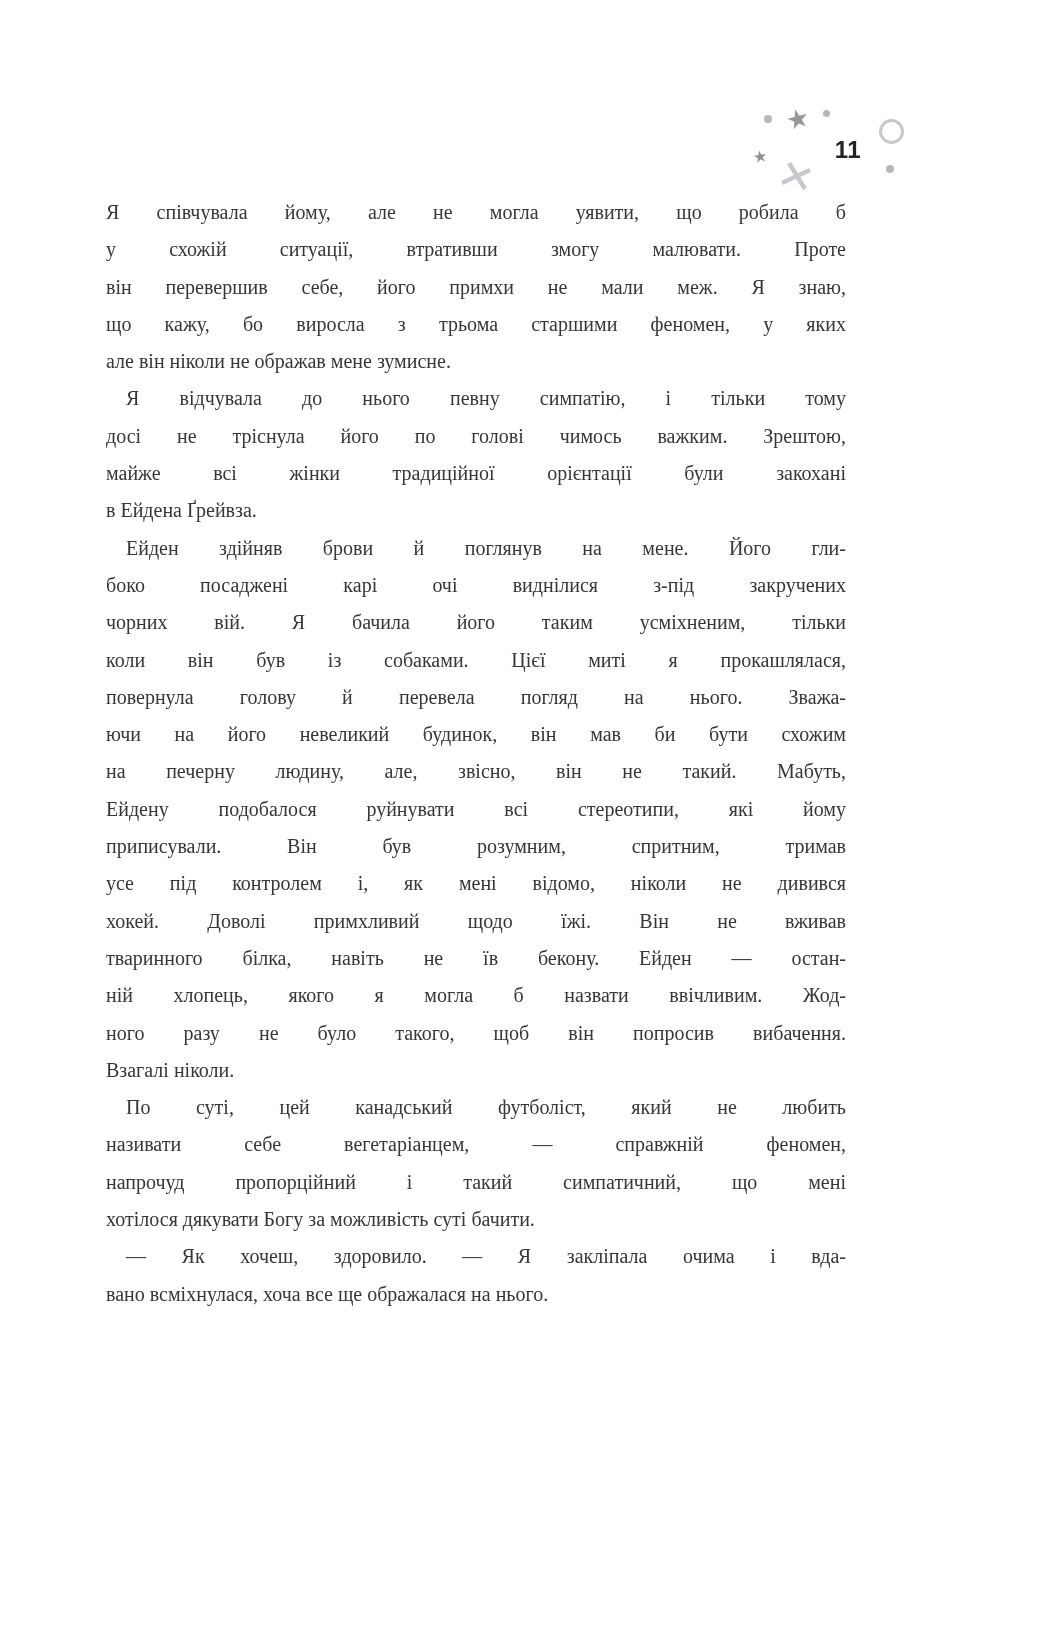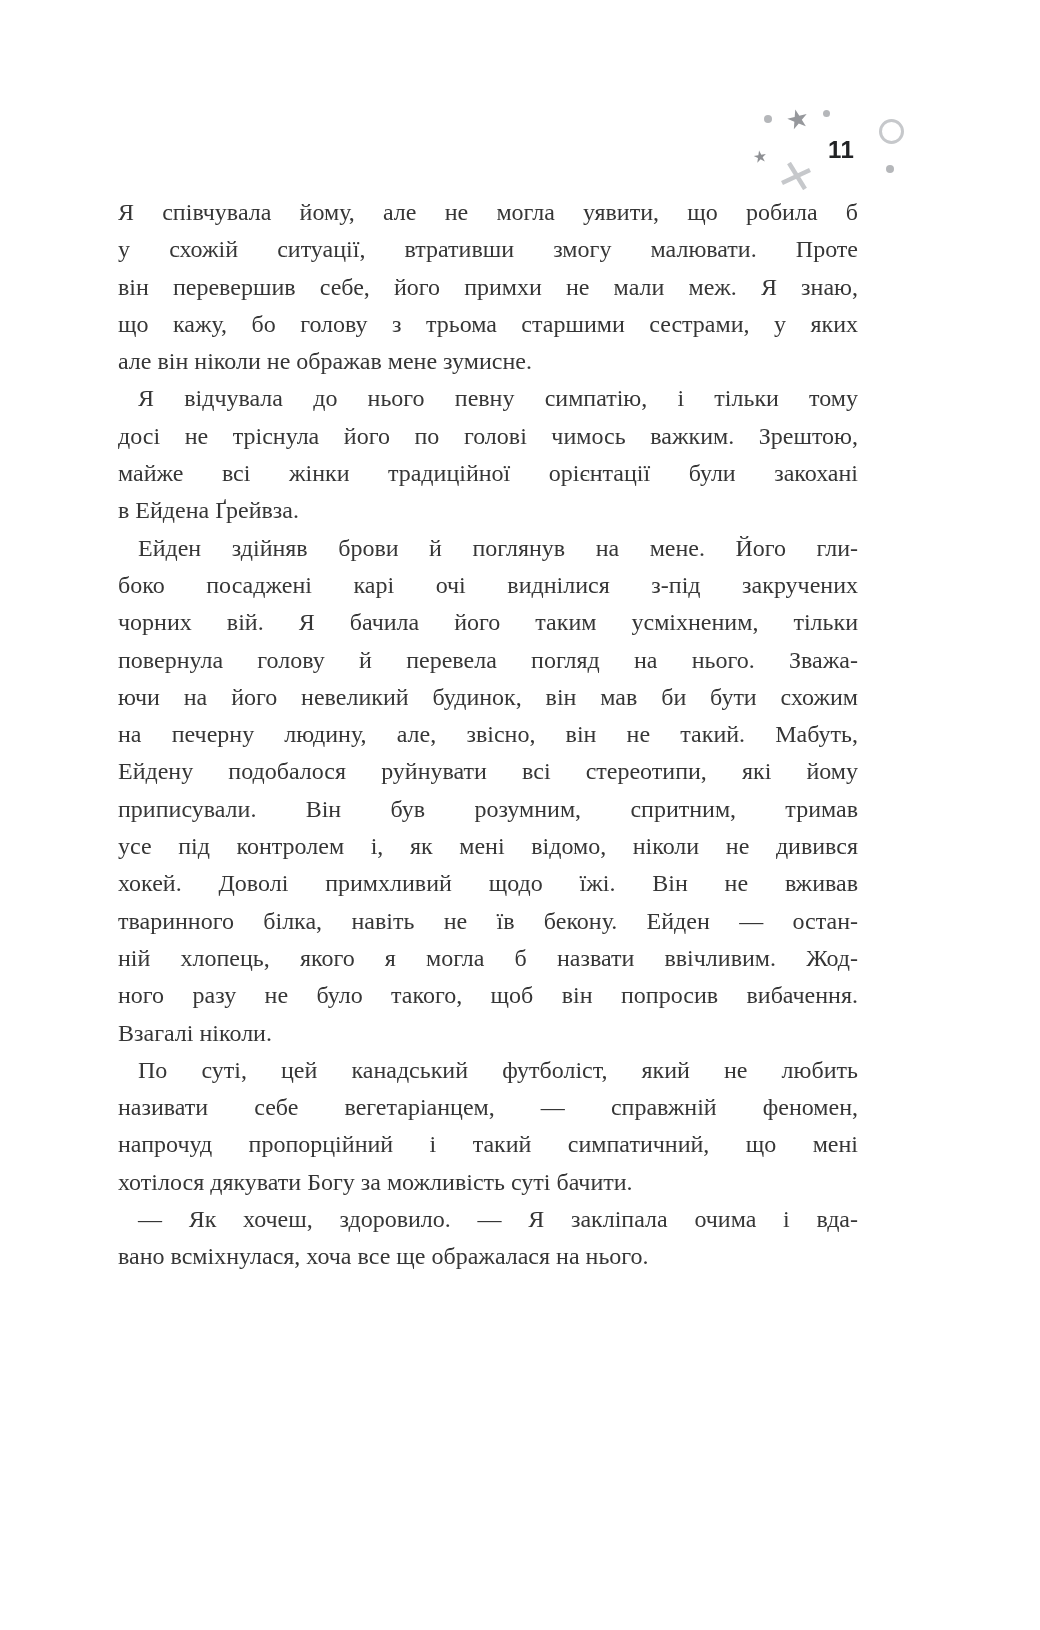--- a/index.html
+++ b/index.html
@@ -34,29 +34,30 @@
   .star-small{left:753px;top:149px;font-size:16px;color:var(--star_small);transform:rotate(-10deg);}
   .orn-x{position:absolute;left:779px;top:162px;}
   .orn-circle{
     position:absolute;left:879px;top:119px;
     width:19px;height:19px;
     border:3px solid var(--outline);
     border-radius:50%;
   }
   .page-number{
     position:absolute;left:828px;top:137px;width:40px;
+    text-align:center;
     font-family:"Liberation Sans","DejaVu Sans",sans-serif;
     font-weight:700;font-size:24px;line-height:26px;
     color:var(--page_number);
     letter-spacing:0.5px;
   }
   
   .text-block{
-    position:absolute;left:118px;top:194px;width:740px;
-    font-size:24px;line-height:37.3px;
+    position:absolute;left:106px;top:194px;width:740px;
+    font-size:20px;line-height:37.3px;
     color:var(--text);
   }
   .line{
     height:37.3px;overflow:hidden;
     text-align:justify;
     text-align-last:justify;
     white-space:normal;
   }
   .line.last{text-align-last:left;font-family:Liberation Serif, serif;}
   .line.indent{text-indent:20px;}
@@ -79,29 +80,30 @@
     </span>
     <span class="orn-circle"></span>
     <span class="orn-dot dot-3"></span>
     <span class="page-number">11</span>
   </div>
 
   <div class="text-block">
       <div class="line">Я співчувала йому, але не могла уявити, що робила б</div>
       <div class="line">у схожій ситуації, втративши змогу малювати. Проте</div>
       <div class="line">він перевершив себе, його примхи не мали меж. Я знаю,</div>
-      <div class="line">що кажу, бо голову з трьома старшими сестрами, у яких</div>
+      <div class="line">що кажу, бо виросла з трьома старшими феномен, у яких</div>
       <div class="line last">але він ніколи не ображав мене зумисне.</div>
       <div class="line indent">Я відчувала до нього певну симпатію, і тільки тому</div>
       <div class="line">досі не тріснула його по голові чимось важким. Зрештою,</div>
       <div class="line">майже всі жінки традиційної орієнтації були закохані</div>
       <div class="line last">в Ейдена Ґрейвза.</div>
       <div class="line indent">Ейден здійняв брови й поглянув на мене. Його гли-</div>
       <div class="line">боко посаджені карі очі виднілися з-під закручених</div>
       <div class="line">чорних вій. Я бачила його таким усміхненим, тільки</div>
+      <div class="line">коли він був із собаками. Цієї миті я прокашлялася,</div>
       <div class="line">повернула голову й перевела погляд на нього. Зважа-</div>
       <div class="line">ючи на його невеликий будинок, він мав би бути схожим</div>
       <div class="line">на печерну людину, але, звісно, він не такий. Мабуть,</div>
       <div class="line">Ейдену подобалося руйнувати всі стереотипи, які йому</div>
       <div class="line">приписували. Він був розумним, спритним, тримав</div>
       <div class="line">усе під контролем і, як мені відомо, ніколи не дивився</div>
       <div class="line">хокей. Доволі примхливий щодо їжі. Він не вживав</div>
       <div class="line">тваринного білка, навіть не їв бекону. Ейден — остан-</div>
       <div class="line">ній хлопець, якого я могла б назвати ввічливим. Жод-</div>
       <div class="line">ного разу не було такого, щоб він попросив вибачення.</div>

